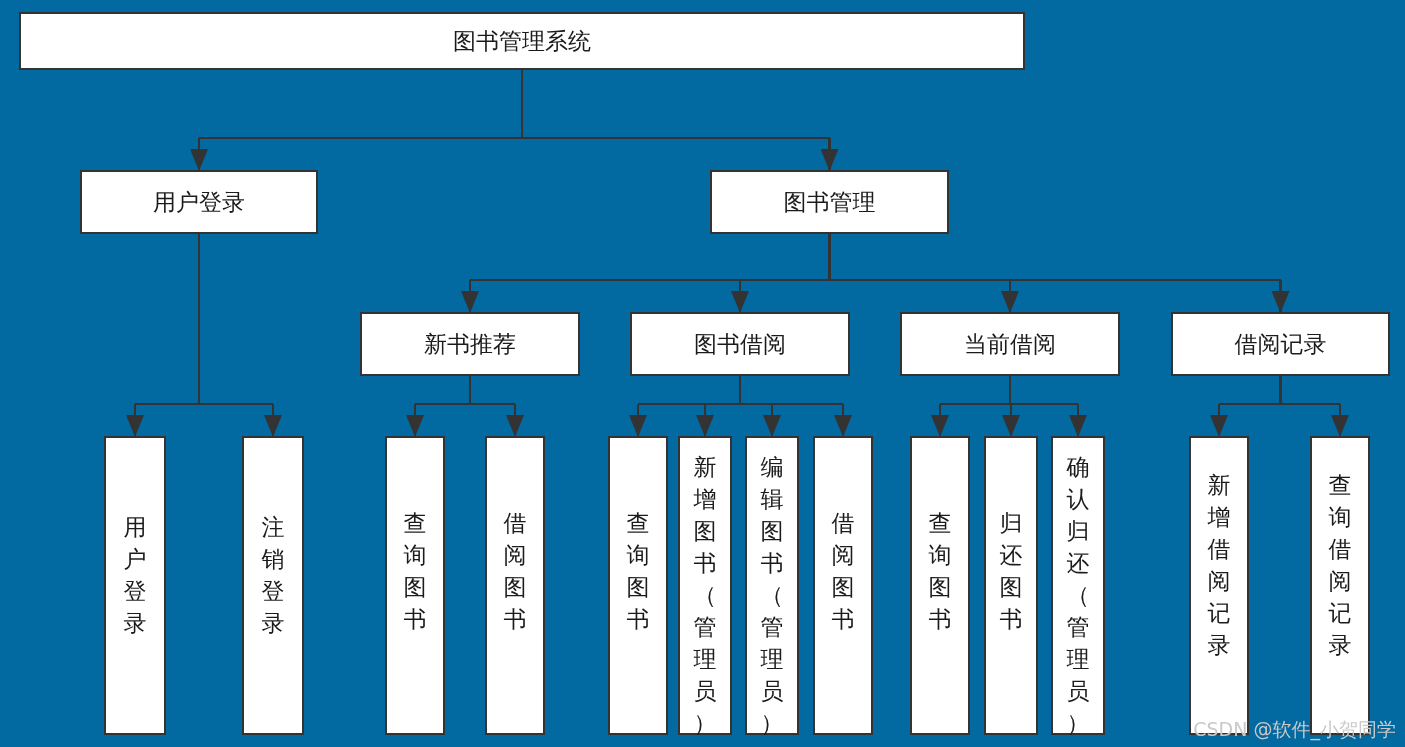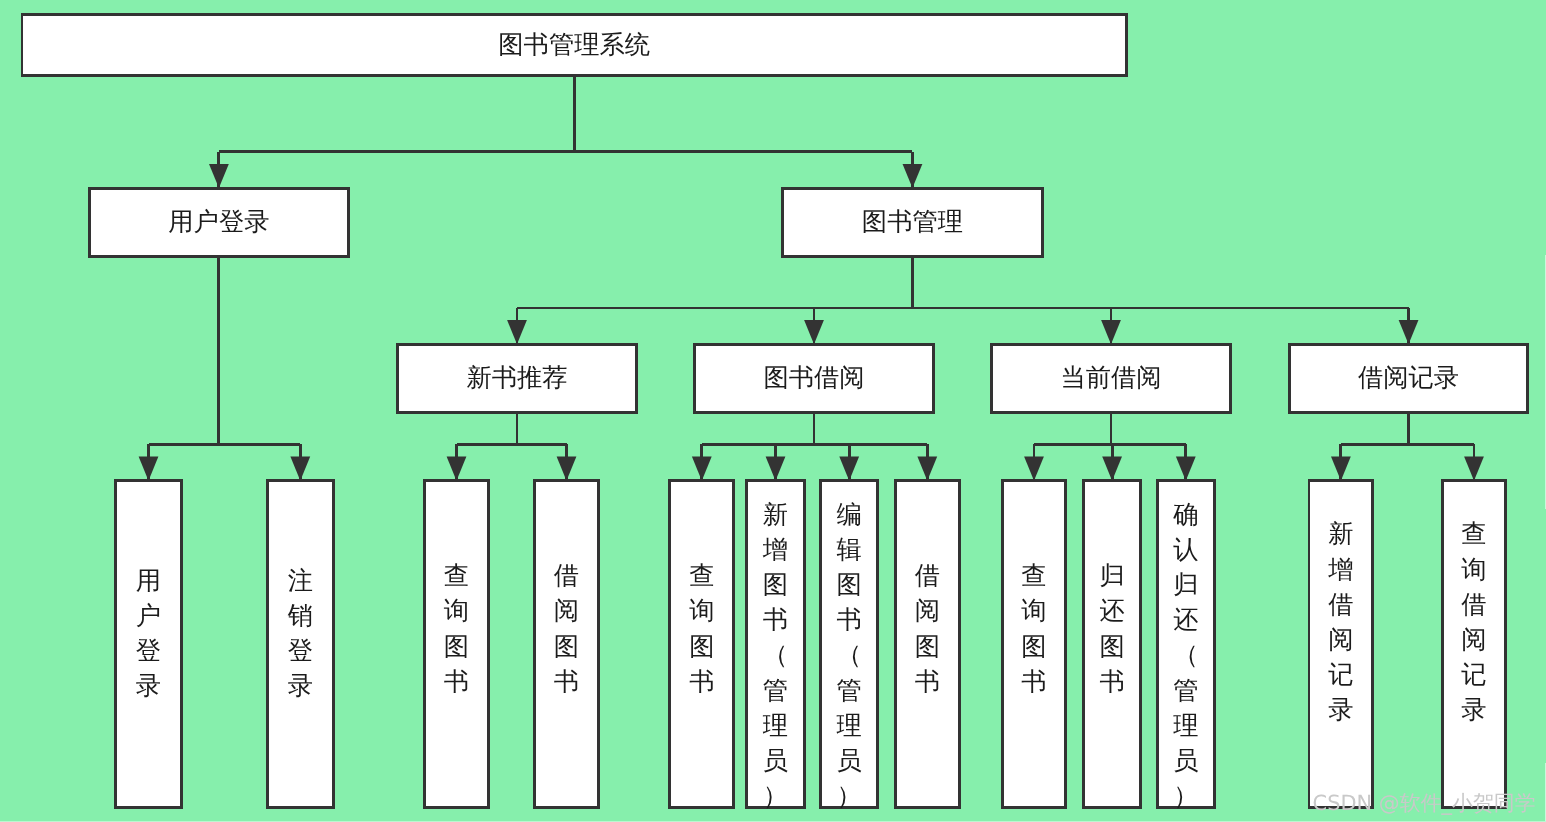--- a/index.html
+++ b/index.html
@@ -11,21 +11,21 @@
   body {
     width: 1405px;
     height: 747px;
     font-family: "DejaVu Sans", "Liberation Sans", sans-serif;
     overflow: hidden;
   }
   #diagram-root {
     position: relative;
     width: 1405px;
     height: 747px;
-    background: #86efac;
+    background: #0369a1;
   }
   svg.diagram-canvas {
     position: absolute;
     left: 0;
     top: 0;
     width: 1405px;
     height: 747px;
     display: block;
   }
   .node-box {

